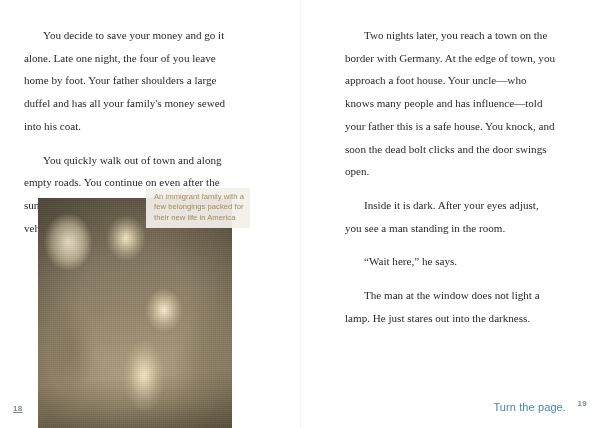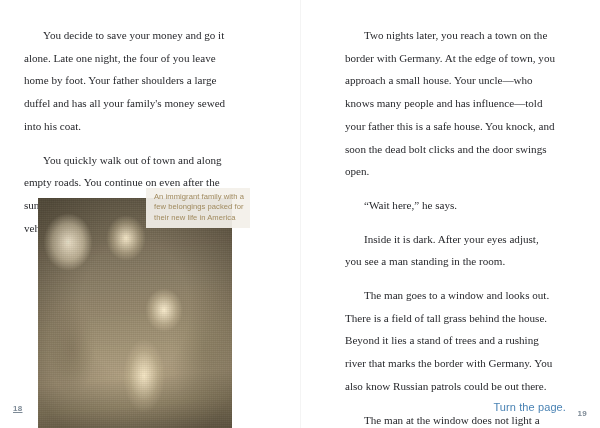--- a/index.html
+++ b/index.html
@@ -123,21 +123,21 @@
   
   .folio {
     position: absolute;
     font-family: "Liberation Sans", "DejaVu Sans", sans-serif;
     font-size: 8px;
     font-weight: bold;
     color: #7d8a96;
     letter-spacing: 0.3px;
   }
   .folio-left  { left: 13px;  top: 404px; text-decoration: underline; }
-  .folio-right { right: 13px; top: 409px; }
+  .folio-right { right: 13px; top: 399px; }
 
   .turn-page {
     position: absolute;
     right: 34px;
     top: 401px;
     font-family: "Liberation Sans", "DejaVu Sans", sans-serif;
     font-size: 11px;
     color: #4a83b4;
     letter-spacing: 0.1px;
     white-space: nowrap;
@@ -165,24 +165,23 @@
     </div>
 
     <div class="caption">An immigrant family with a few belongings packed for their new life in America</div>
 
     <div class="folio folio-left">18</div>
   </div>
 
   <div class="page page-right">
 
     <div class="col">
-      <p>Two nights later, you reach a town on the border with Germany. At the edge of town, you approach a small house. Your uncle—who knows many people and has influence—told your father this is a safe house. You knock, and soon the dead bolt clicks and the door swings open.</p>
+      <p>Two nights later, you reach a town on the border with Germany. At the edge of town, you approach a foot house. Your uncle—who knows many people and has influence—told your father this is a safe house. You knock, and soon the dead bolt clicks and the door swings open.</p>
+      <p>Inside it is dark. After your eyes adjust, you see a man standing in the room.</p>
       <p>“Wait here,” he says.</p>
-      <p>Inside it is dark. After your eyes adjust, you see a man standing in the room.</p>
-      <p>The man goes to a window and looks out. There is a field of tall grass behind the house. Beyond it lies a stand of trees and a rushing river that marks the border with Germany. You also know Russian patrols could be out there.</p>
       <p>The man at the window does not light a lamp. He just stares out into the darkness.</p>
 
     </div>
 
     <div class="turn-page">Turn the page.</div>
 
     <div class="folio folio-right">19</div>
   </div>
 
 </div>

